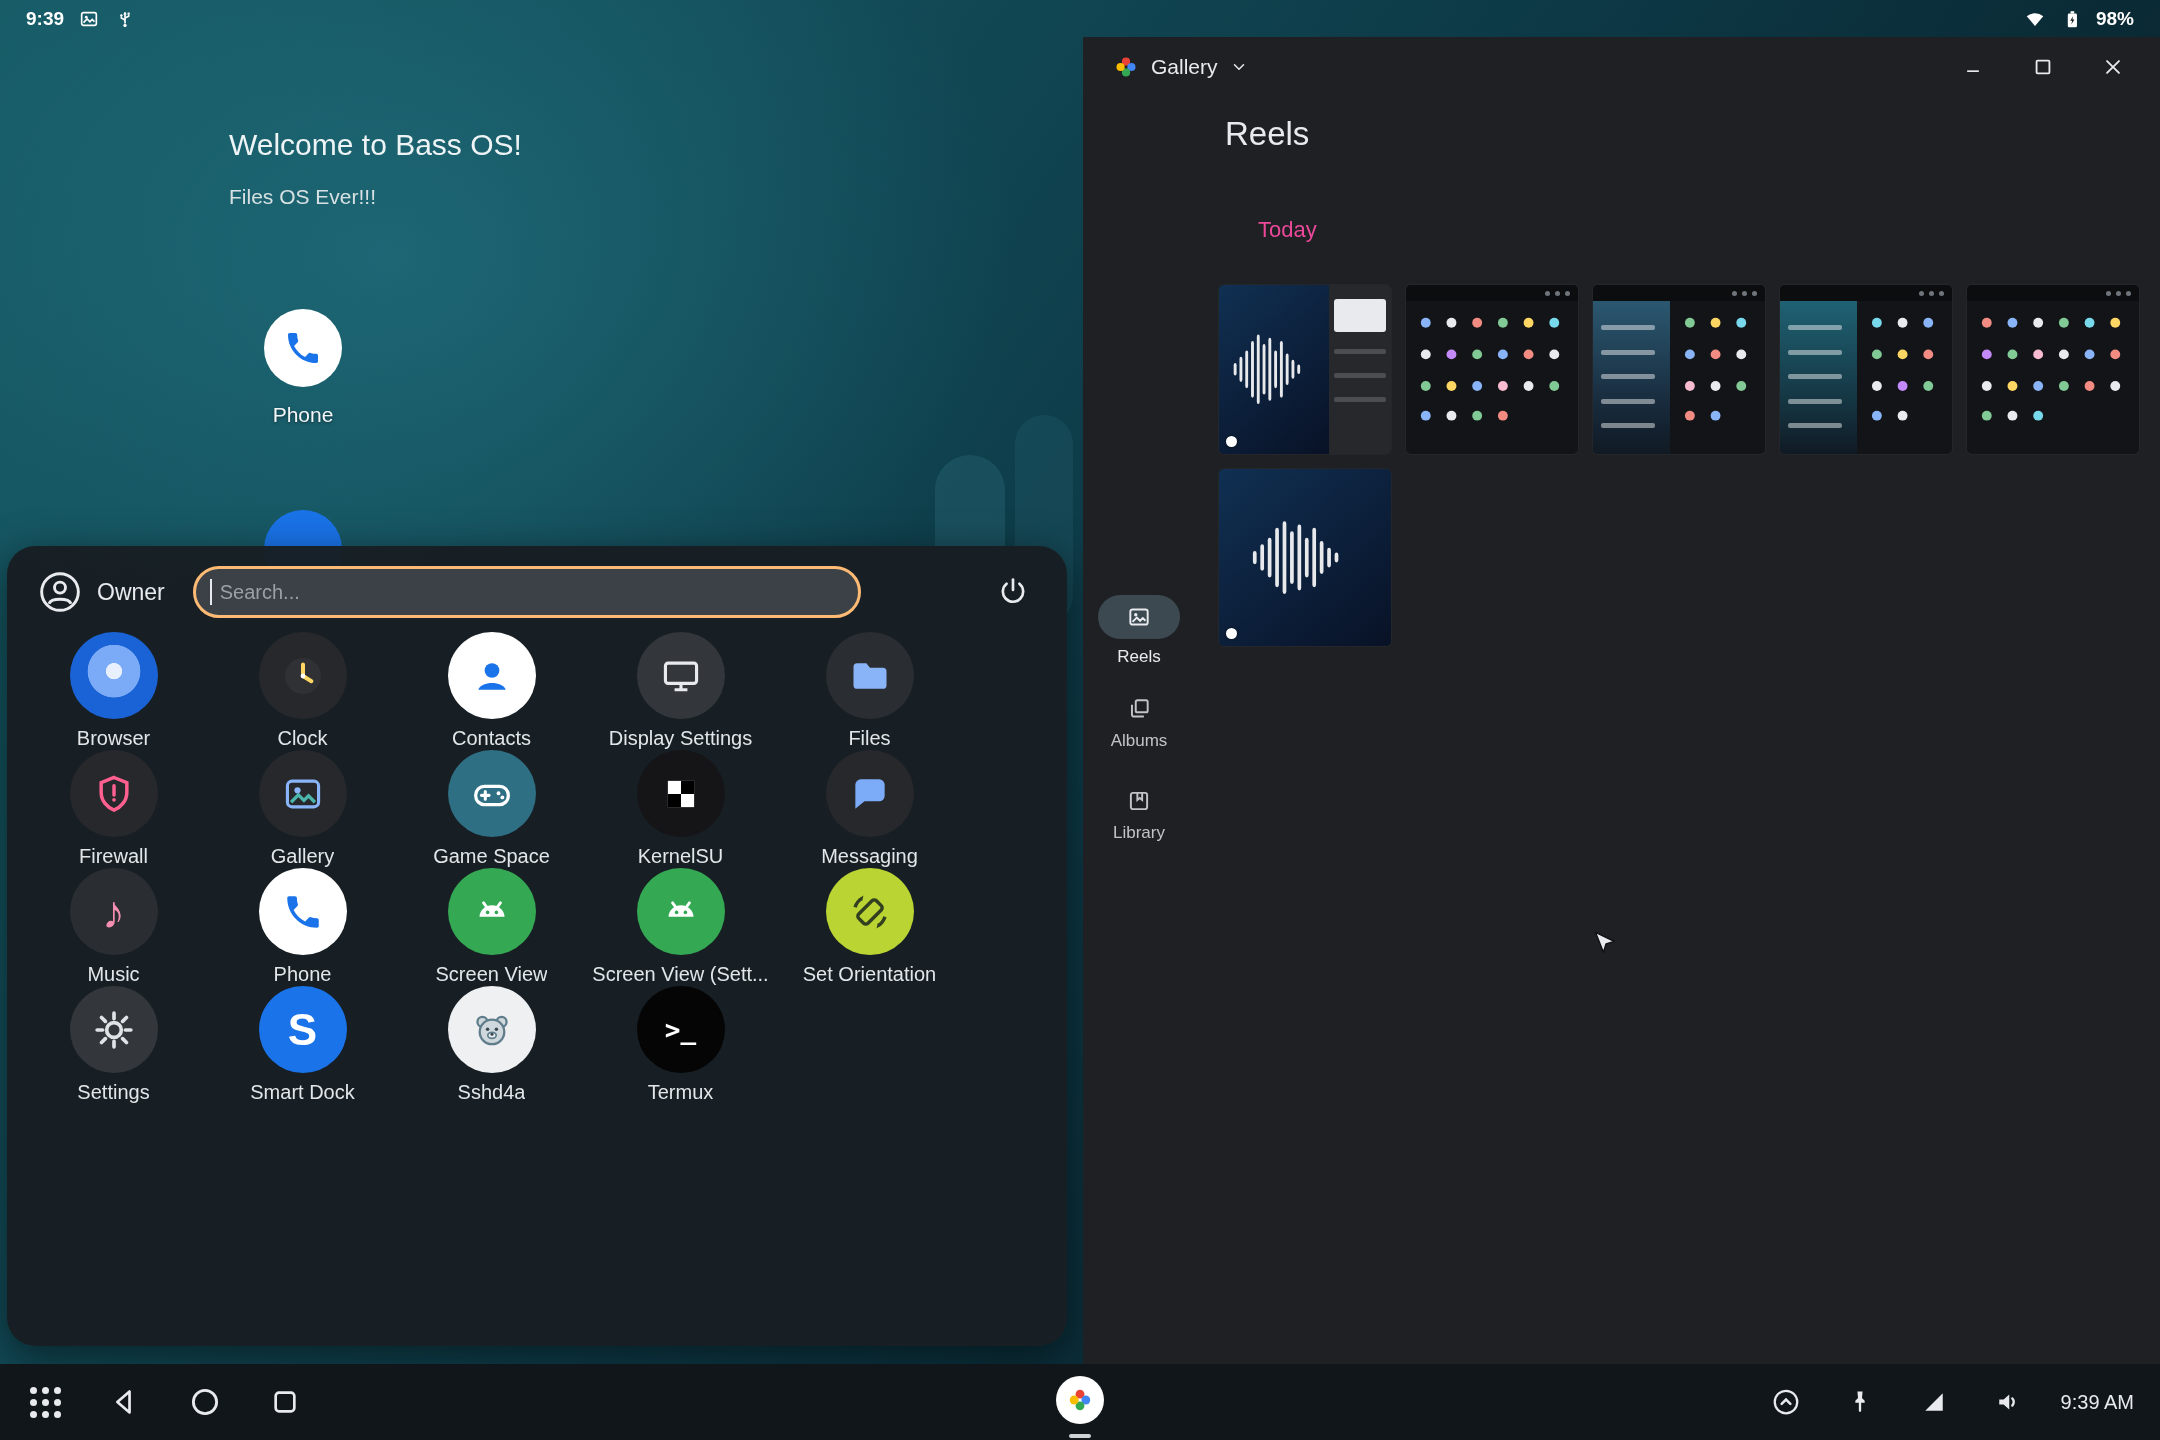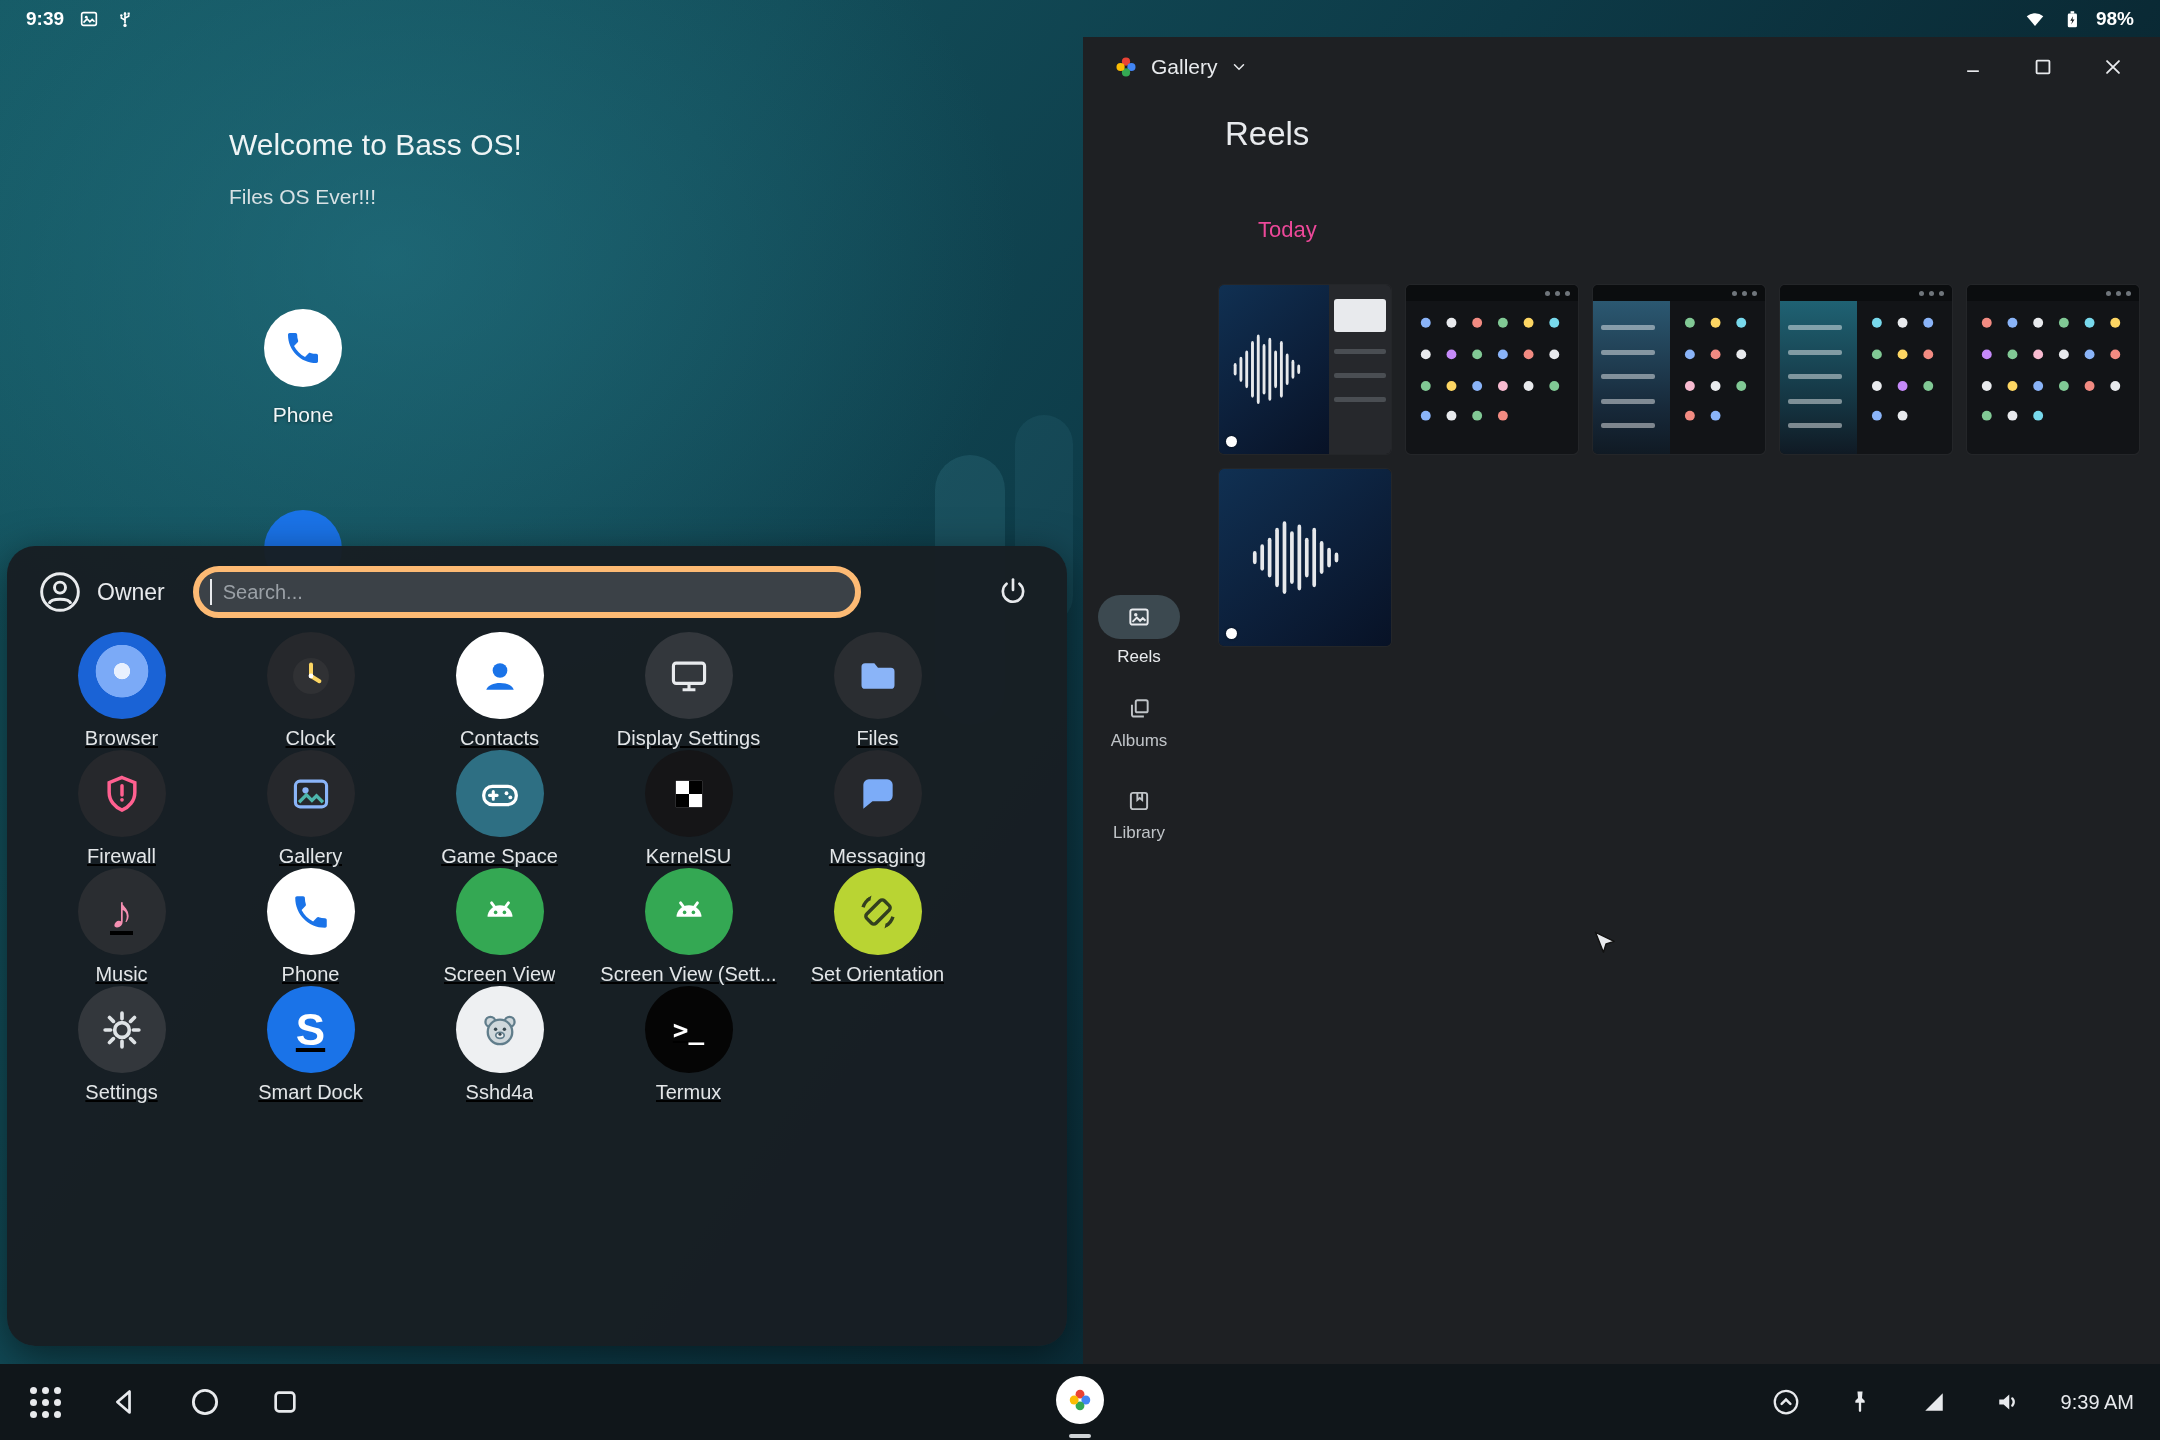--- a/index.html
+++ b/index.html
@@ -36,29 +36,29 @@
   
   .launcher { position:absolute; left:7px; top:546px; width:1060px; height:800px;
     background:rgba(24,30,35,.97); border-radius:28px; z-index:10;
     box-shadow:0 10px 40px rgba(0,0,0,.5); }
   .lnch-head { position:absolute; left:0; top:0; width:100%; height:92px;
     display:flex; align-items:center; padding:0 30px; }
   .avatar { width:46px; height:46px; display:flex; align-items:center; justify-content:center; }
   .owner { margin-left:14px; font-size:23px; color:#e8eaed; }
   .searchwrap { position:relative; margin-left:28px; width:668px; height:52px; }
   .search { width:100%; height:100%; border-radius:26px; background:#3b4147;
-    border:6px solid #fdba74; outline:none; color:#e8eaed; font-size:20px;
+    border:3px solid #fdba74; outline:none; color:#e8eaed; font-size:20px;
     padding:0 24px 0 24px; font-family:"Liberation Sans", sans-serif; }
   .search::placeholder { color:#9aa0a6; }
   .caret { position:absolute; left:17px; top:13px; width:2px; height:26px; background:#e8eaed; }
   .powerbtn { margin-left:auto; width:48px; height:48px; display:flex; align-items:center;
     justify-content:center; border-radius:50%; }
-  .app-grid { position:absolute; left:20px; top:86px; display:grid;
+  .app-grid { position:absolute; left:12px; top:86px; display:grid;
     grid-template-columns:repeat(5, 189px); grid-template-rows:repeat(4, 118px);
-    justify-items:center;text-decoration:underline; }
+    justify-items:center; }
   .app { display:flex; flex-direction:column; align-items:center; width:189px; }
   .ic { width:88px; height:88px; border-radius:50%; display:flex; align-items:center;
     justify-content:center; overflow:hidden; }
   .app-label { margin-top:8px; font-size:20px; color:#e3e6e8; white-space:nowrap;
     max-width:185px; overflow:hidden; }
   .ic svg { display:block; }
 
   .ic-browser { background:radial-gradient(circle at 50% 45%, #e8f0fe 0 12%, #7baaf7 13% 40%, #1a63d6 41% 100%); }
   .ic-camera { background:#3a3e43; }
   .ic-clock { background:#26282c; }

